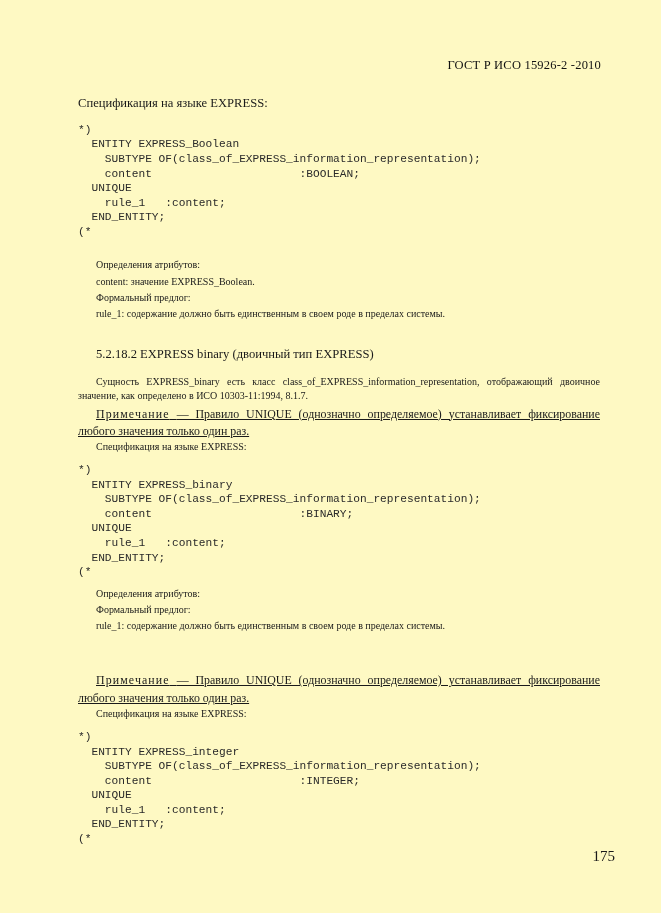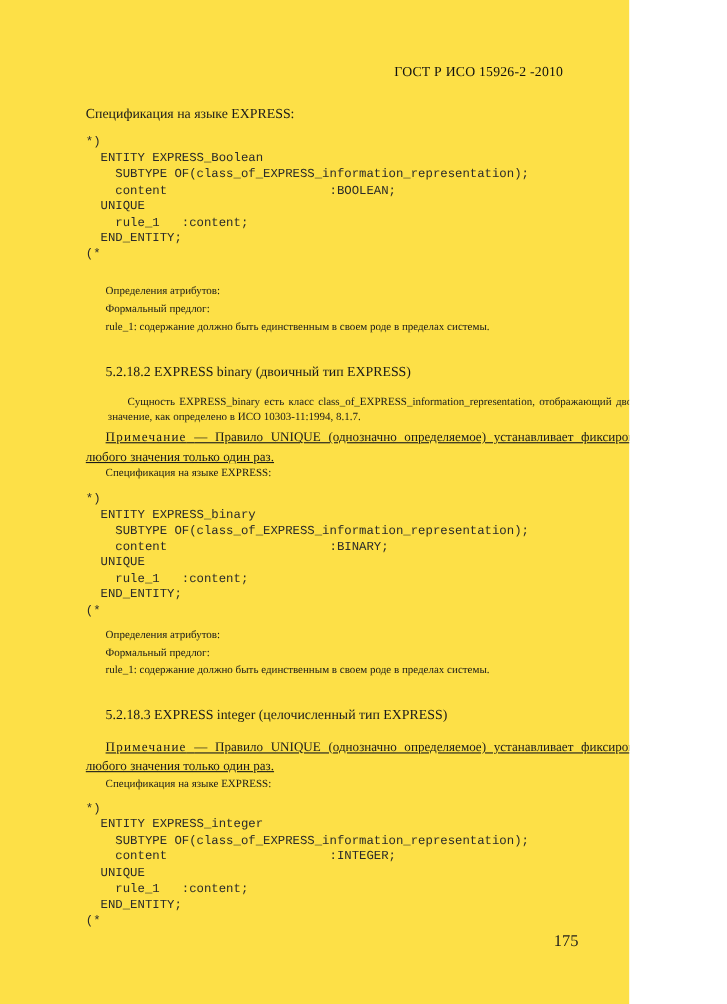--- a/index.html
+++ b/index.html
@@ -2,23 +2,23 @@
 <html><head>
 <meta charset="utf-8">
 <style>
   html, body {
     margin: 0;
     padding: 0;
     background: #ffffff;
   }
   .page {
     position: relative;
-    width: 572px;
+    width: 661px;
     height: 913px;
-    background: #fde047;
+    background: #fef9c3;
     font-family: "Liberation Serif", serif;
     color: #1a1a1a;
     overflow: hidden;
   }
   .header {
     position: absolute;
     top: 58px;
     right: 60px;
     font-size: 12.5px;
     letter-spacing: 0.2px;
@@ -31,21 +31,20 @@
     width: 522px;
   }
   .para {
     font-size: 10px;
     line-height: 1.42;
     margin: 0 0 2px 0;
     text-align: justify;
   }
   .para.indent {
     text-indent: 18px;
-    margin-left: 20px;
   }
   .para.noindent {
     text-indent: 0;
   }
   .spec-lead {
     font-size: 12.6px;
     margin: 0 0 3px 0;
     text-indent: 0;
   }
   .code {
@@ -99,20 +98,21 @@
     SUBTYPE OF(class_of_EXPRESS_information_representation);
     content                      :BOOLEAN;
   UNIQUE
     rule_1   :content;
   END_ENTITY;
 (*</pre>
 
     <div class="gap-l"></div>
 
     <p class="para noindent" style="text-indent:18px;">Определения атрибутов:</p>
+    <p class="para noindent" style="text-indent:18px;">content: значение EXPRESS_Boolean.</p>
     <p class="para noindent" style="text-indent:18px;">Формальный предлог:</p>
     <p class="para noindent" style="text-indent:18px;">rule_1: содержание должно быть единственным в своем роде в пределах системы.</p>
 
     <div class="gap-xl"></div>
 
     <p class="section-title" style="margin-left:0px;text-indent:18px;">5.2.18.2 EXPRESS binary (двоичный тип EXPRESS)</p>
 
     <div class="gap-m"></div>
 
     <p class="para indent">Сущность EXPRESS_binary есть класс class_of_EXPRESS_information_representation, отобра­жающий двоичное значение, как определено в ИСО 10303-11:1994, 8.1.7.</p>
@@ -132,21 +132,20 @@
 (*</pre>
 
     <div class="gap-s"></div>
 
     <p class="para noindent" style="text-indent:18px;">Определения атрибутов:</p>
     <p class="para noindent" style="text-indent:18px;">Формальный предлог:</p>
     <p class="para noindent" style="text-indent:18px;">rule_1: содержание должно быть единственным в своем роде в пределах системы.</p>
 
     <div class="gap-xl"></div>
 
-    <p class="section-title" style="text-indent:18px;">5.2.18.3 EXPRESS integer (целочисленный тип EXPRESS)</p>
 
     <div class="gap-m"></div>
 
 
     <p class="note"><span class="sp">Примечание</span> <span>— Правило UNIQUE (однозначно определяемое) устанавливает фиксирование любого значения только один раз.</span></p>
 
     <p class="para noindent" style="text-indent:18px;">Спецификация на языке EXPRESS:</p>
 
     <div class="gap-s"></div>
     <pre class="code">*)

